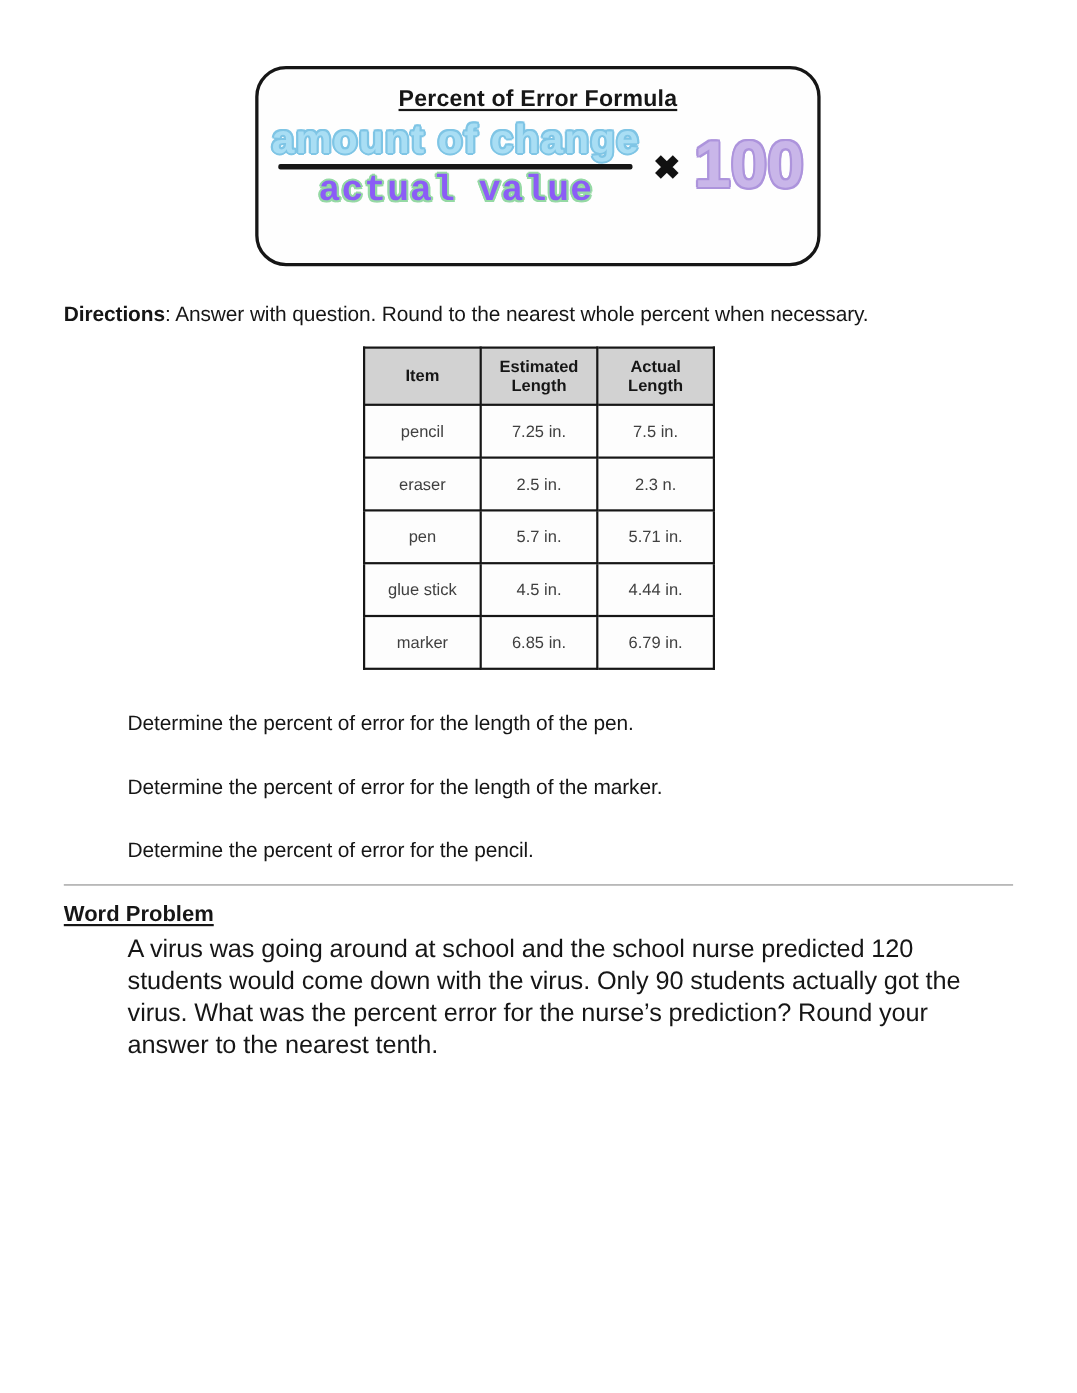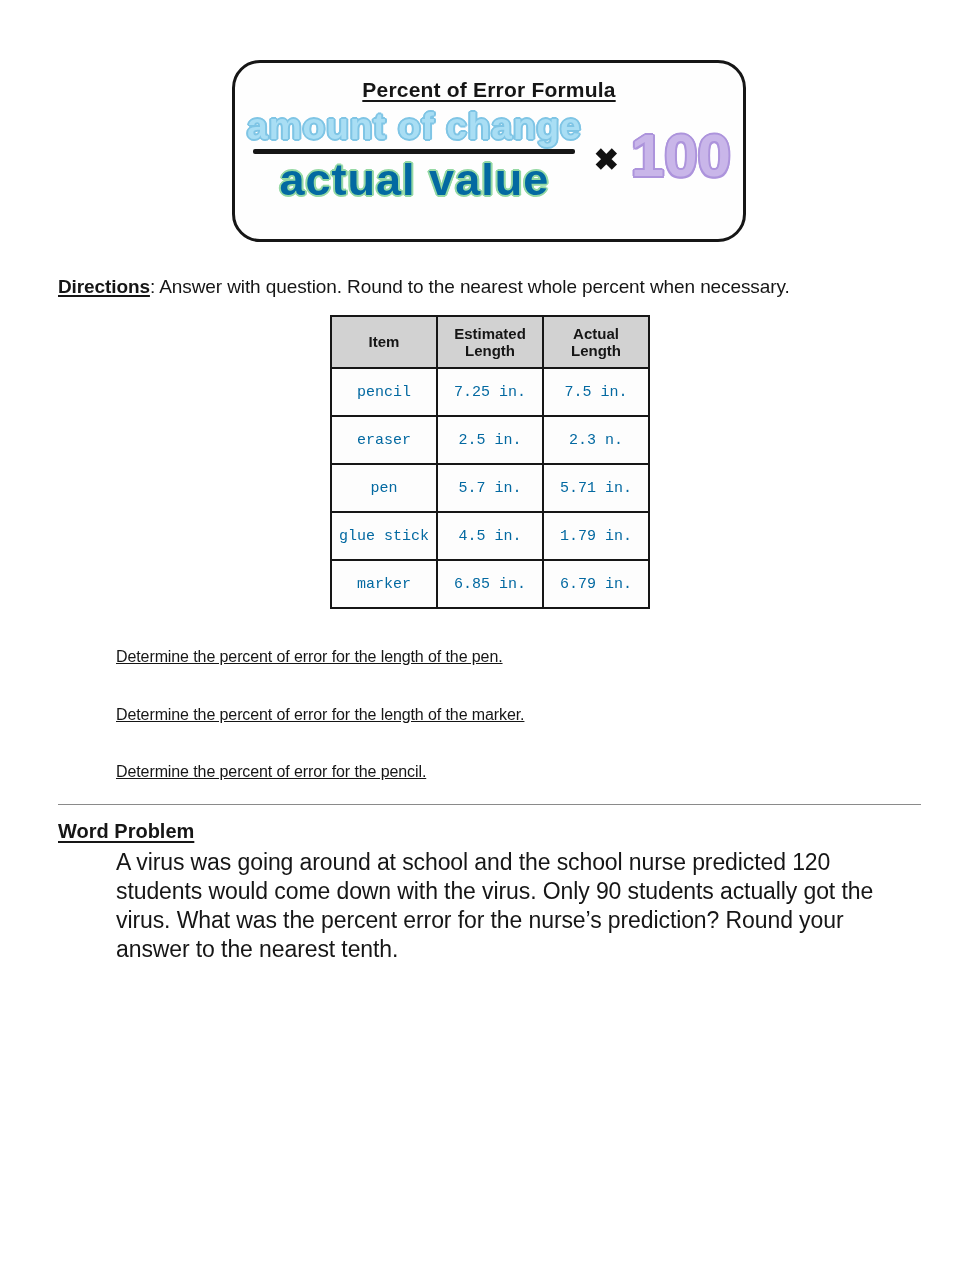--- a/index.html
+++ b/index.html
@@ -62,24 +62,25 @@
                  1.4px 1.4px 0 #7fc5e5, -1.4px 1.4px 0 #7fc5e5, 1.4px -1.4px 0 #7fc5e5, -1.4px -1.4px 0 #7fc5e5;
   }
   .fraction-bar {
     width: 322px;
     height: 5px;
     background: #161616;
     border-radius: 2px;
     margin: 4px 0 3px 0;
   }
   .denominator {
-    font-size: 45px;
-    color: #0369a1;
+    font-size: 33px;
+    color: #8b5cf6;
     text-shadow: 2px 0 0 #95d9a4, -2px 0 0 #95d9a4, 0 2px 0 #95d9a4, 0 -2px 0 #95d9a4,
                  1.4px 1.4px 0 #95d9a4, -1.4px 1.4px 0 #95d9a4, 1.4px -1.4px 0 #95d9a4, -1.4px -1.4px 0 #95d9a4;
+    font-family: Liberation Mono, monospace;
   }
   .times-symbol {
     font-size: 30px;
     font-weight: bold;
     color: #111111;
     margin-top: 8px;
   }
   .multiplier {
     font-size: 60px;
     color: #c9b6e9;
@@ -93,21 +94,20 @@
   .directions {
     position: absolute;
     left: 58px;
     top: 276px;
     width: 880px;
     font-size: 19px;
     letter-spacing: -0.1px;
   }
   .directions .dir-label {
     font-weight: bold;
-    text-decoration: underline;
     text-decoration-thickness: 2px;
     text-underline-offset: 2px;
   }
 
   
   .measure-table {
     position: absolute;
     left: 330px;
     top: 315px;
     border-collapse: collapse;
@@ -122,32 +122,30 @@
   .measure-table th {
     background: #d2d2d2;
     font-weight: bold;
     height: 52px;
     line-height: 1.15;
     padding: 2px 14px;
   }
   .measure-table td {
     height: 48px;
     background: #fdfdfd;
-    color: #0369a1;
-    font-family: Liberation Mono, monospace;
+    color: #404040;
   }
 
   
   .question {
     position: absolute;
     left: 116px;
     width: 800px;
-    font-size: 16px;
+    font-size: 19px;
     letter-spacing: -0.1px;
-    text-decoration: underline;
   }
   .q1 { top: 648px; }
   .q2 { top: 706px; }
   .q3 { top: 763px; }
 
   
   .divider {
     position: absolute;
     left: 58px;
     top: 804px;
@@ -217,21 +215,21 @@
         <td>2.3 n.</td>
       </tr>
       <tr>
         <td>pen</td>
         <td>5.7 in.</td>
         <td>5.71 in.</td>
       </tr>
       <tr>
         <td>glue stick</td>
         <td>4.5 in.</td>
-        <td>1.79 in.</td>
+        <td>4.44 in.</td>
       </tr>
       <tr>
         <td>marker</td>
         <td>6.85 in.</td>
         <td>6.79 in.</td>
       </tr>
     </tbody>
   </table>
 
   <div class="question q1">Determine the percent of error for the length of the pen.</div>

